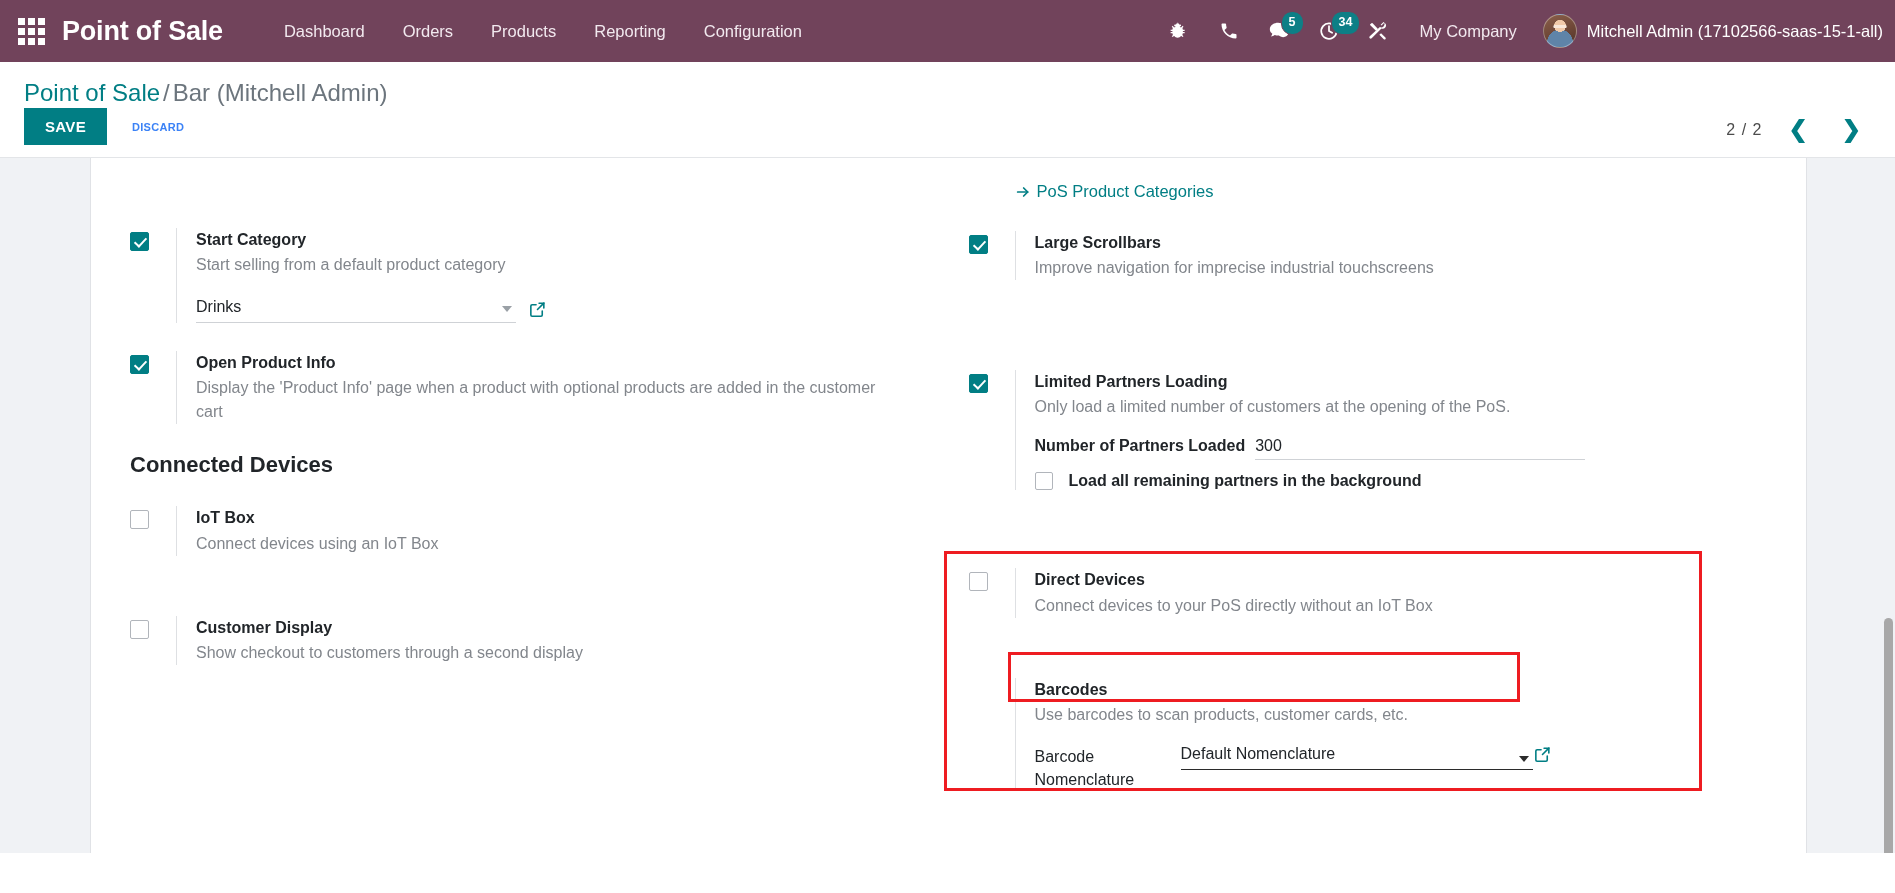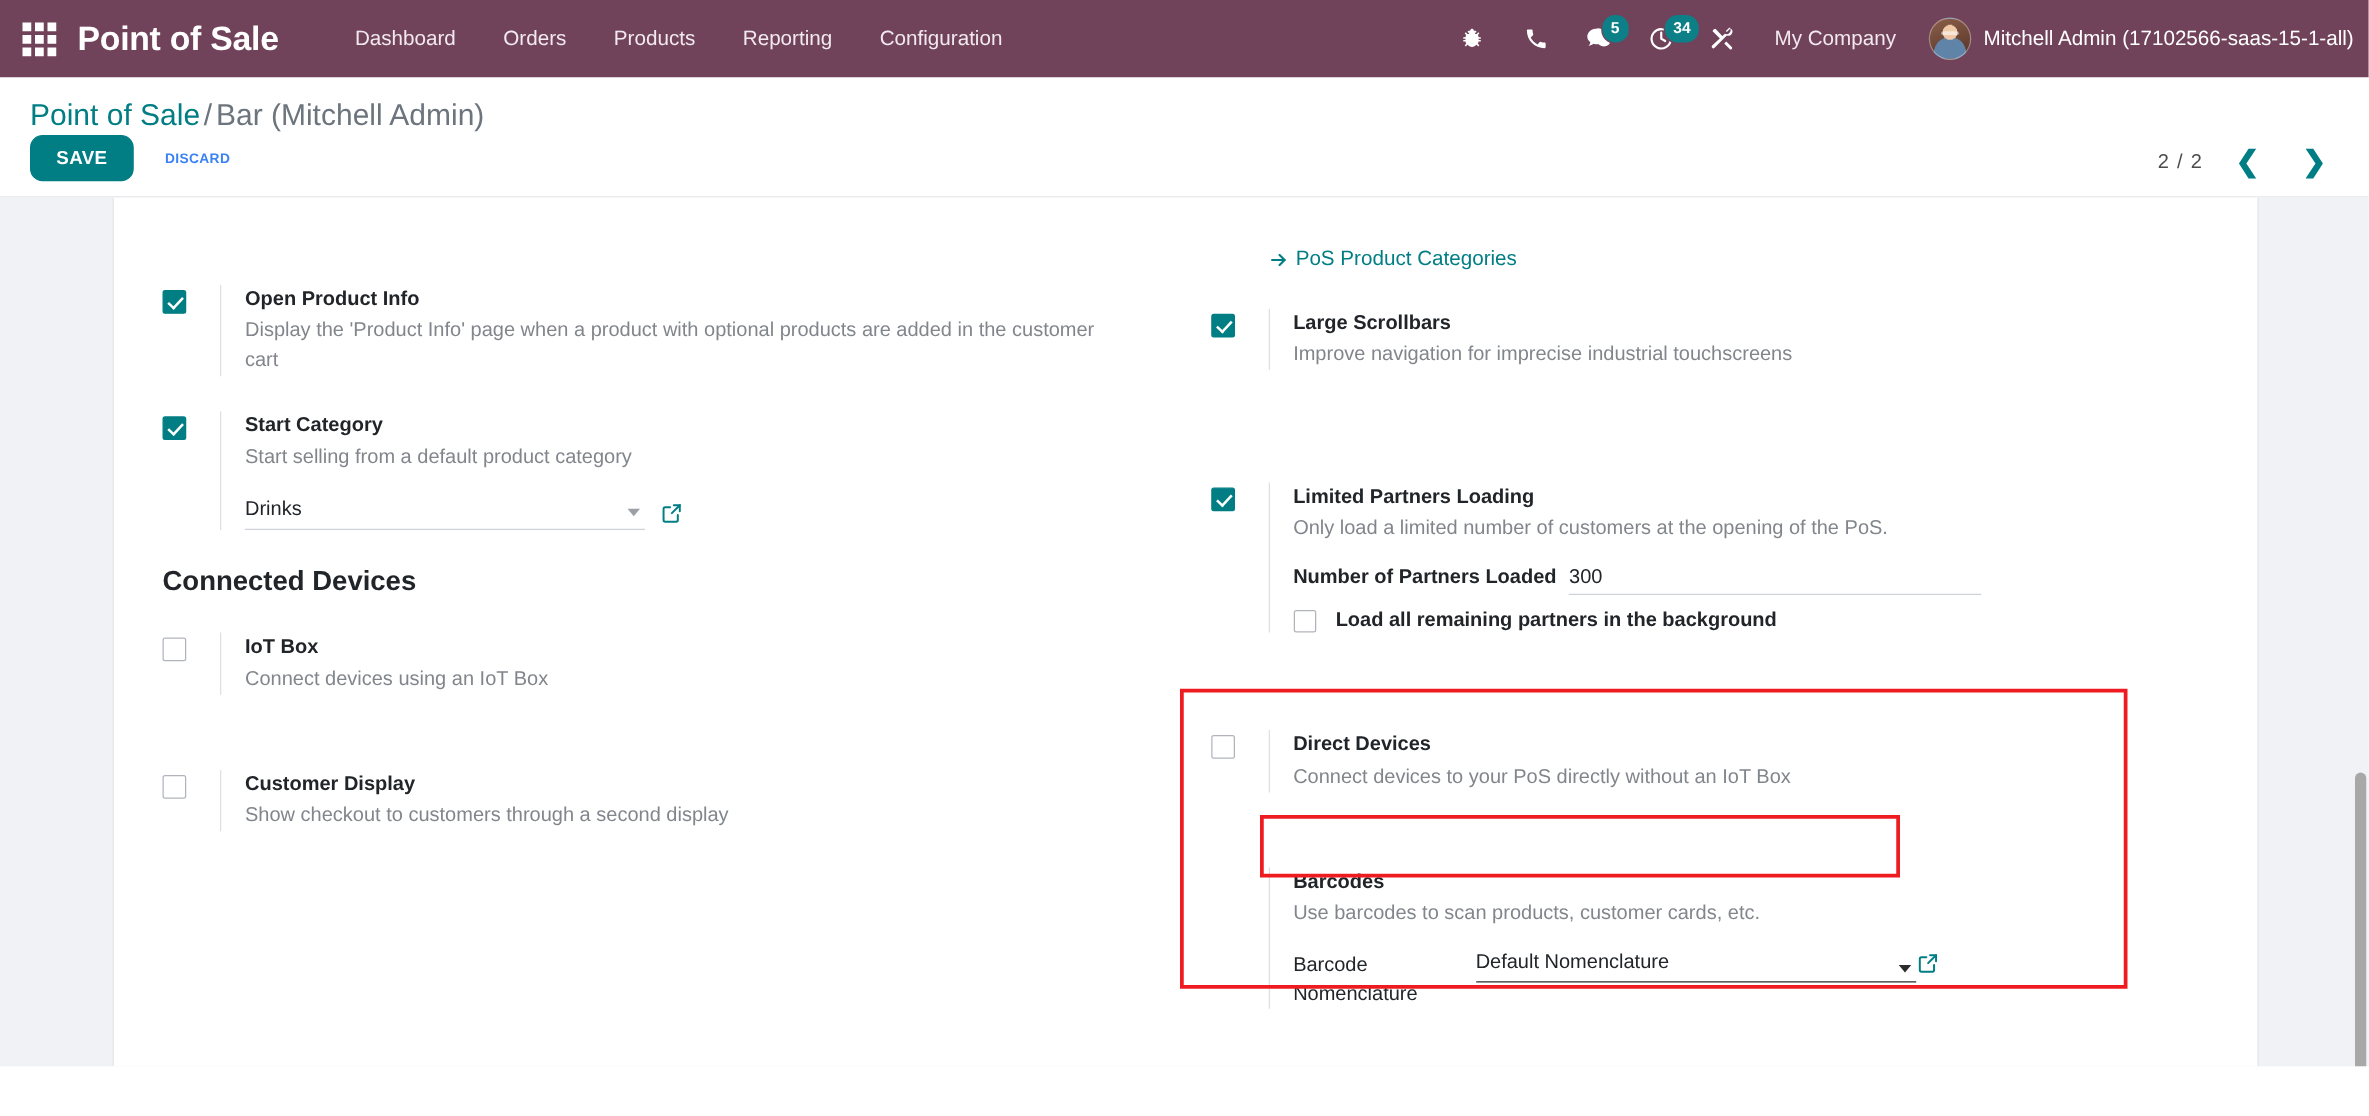--- a/index.html
+++ b/index.html
@@ -126,21 +126,21 @@
 
   .cp-buttons { display: flex; align-items: center; gap: 10px; }
   .btn-save {
     background: #017e84;
     color: #ffffff;
     border: 1px solid #017e84;
     font-size: 15px;
     font-weight: bold;
     letter-spacing: .3px;
     padding: 9px 20px;
-    border-radius: 10px;
+    border-radius: 0;
     cursor: pointer;
   }
   .btn-discard {
     background: transparent;
     color: #3b82f6;
     border: 1px solid transparent;
     font-size: 11px;
     font-weight: bold;
     letter-spacing: .3px;
     padding: 9px 14px;
@@ -264,21 +264,20 @@
 
   
   .inner-link {
     display: inline-flex;
     align-items: center;
     gap: 6px;
     color: #017e84;
     font-size: 16.5px;
     cursor: pointer;
     margin-bottom: 30px;
-    margin-top: 16px;
   }
 
   .block-head {
     font-size: 22px;
     font-weight: bold;
     color: #212529;
     margin: 24px 0 28px 0;
   }
 
   
@@ -450,30 +449,20 @@
 </div>
 
 <div class="content-wrap">
   <div class="sheet-bg"></div>
 
   <div class="settings-grid">
 
     <div class="col">
 
       <div style="height:46px"></div>
-
-      <div class="setting">
-        <div class="cb-holder">
-          <span class="checkbox checked"></span>
-        </div>
-        <div class="setting-body">
-          <div class="setting-title">Open Product Info</div>
-          <div class="setting-desc">Display the 'Product Info' page when a product with optional products are added in the customer cart</div>
-        </div>
-      </div>
 
       <div class="setting">
         <div class="cb-holder">
           <span class="checkbox checked"></span>
         </div>
         <div class="setting-body">
           <div class="setting-title">Start Category</div>
           <div class="setting-desc">Start selling from a default product category</div>
           <div class="field-row">
             <div class="select-box">
@@ -484,20 +473,30 @@
               <svg width="19" height="19" viewBox="0 0 24 24" fill="none" stroke="#017e84" stroke-width="2" stroke-linecap="round">
                 <path d="M14 4h6v6"></path>
                   <path d="M20 4l-8 8"></path>
                 <path d="M18 14v5a1.6 1.6 0 0 1-1.6 1.6H5.2A1.6 1.6 0 0 1 3.6 19V7.6A1.6 1.6 0 0 1 5.2 6h5"></path>
               </svg>
             </span>
           </div>
         </div>
       </div>
 
+      <div class="setting">
+        <div class="cb-holder">
+          <span class="checkbox checked"></span>
+        </div>
+        <div class="setting-body">
+          <div class="setting-title">Open Product Info</div>
+          <div class="setting-desc">Display the 'Product Info' page when a product with optional products are added in the customer cart</div>
+        </div>
+      </div>
+
       <div class="block-head">Connected Devices</div>
 
       <div class="setting">
         <div class="cb-holder">
           <span class="checkbox"></span>
         </div>
         <div class="setting-body">
           <div class="setting-title">IoT Box</div>
           <div class="setting-desc">Connect devices using an IoT Box</div>
         </div>

